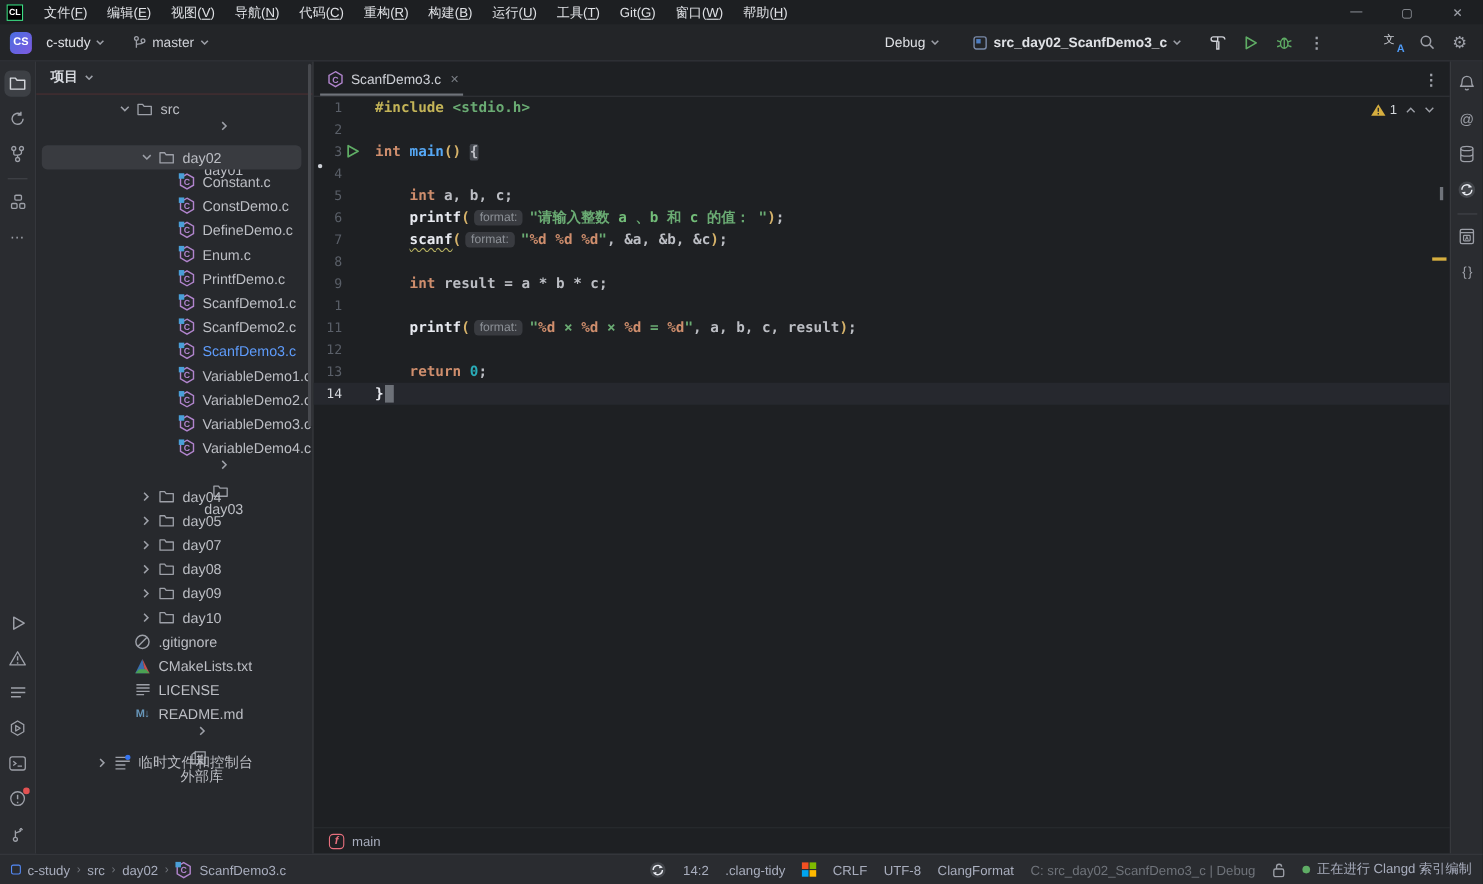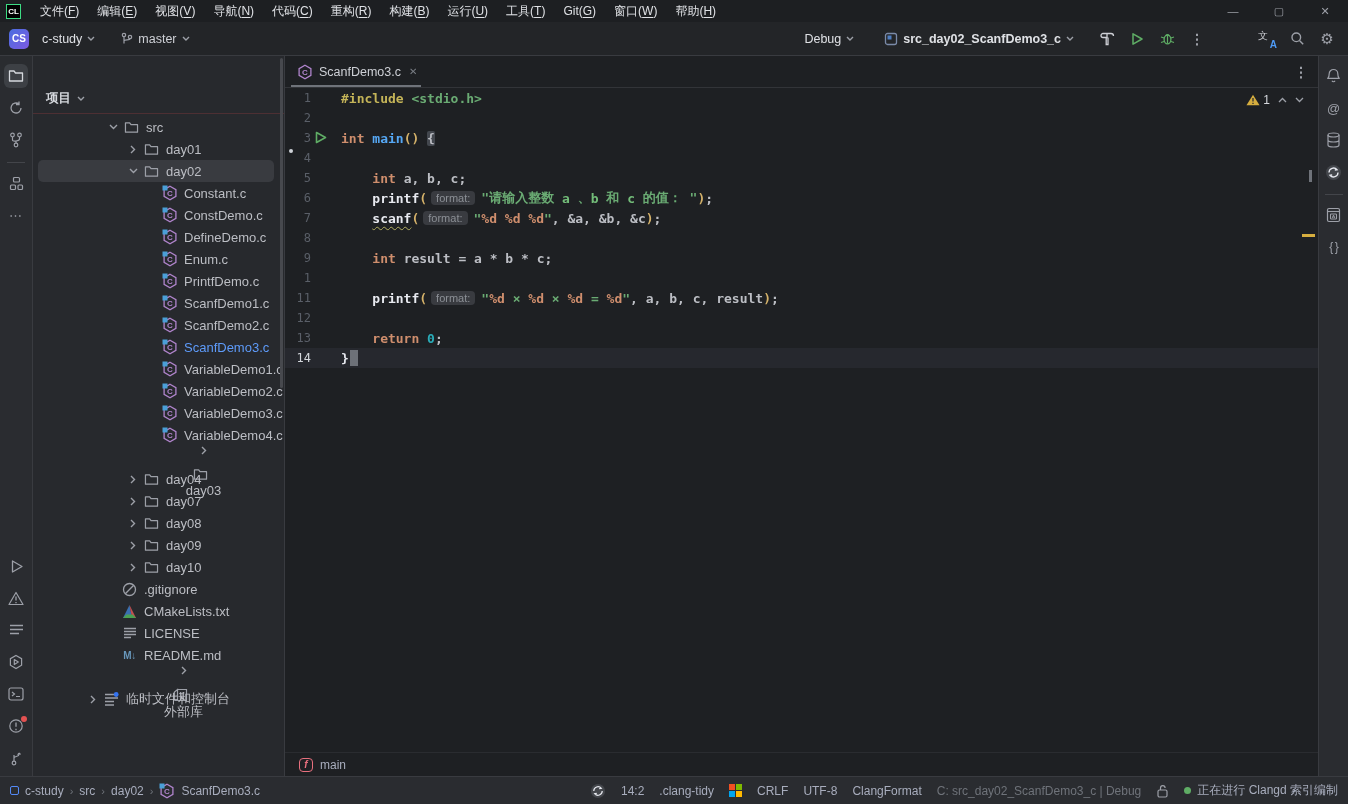--- a/index.html
+++ b/index.html
@@ -47,21 +47,21 @@
   .stripe .spacer { flex:1 1 auto; }
   .at-glyph { font-size:13px; color:#9da0a8; }
   .braces-glyph { font-size:12px; color:#9da0a8; letter-spacing:-1px; }
   .more-glyph { font-size:13px; color:#9da0a8; letter-spacing:1px; }
   .red-dot { position:absolute; right:1px; top:2px; width:6px; height:6px; border-radius:50%; background:#e35252; }
 
   
   .project { width:252px; flex:0 0 252px; background:#27292d; border-right:1px solid #393b40;
              display:flex; flex-direction:column; position:relative; }
   .project-header { height:30px; display:flex; align-items:center; gap:6px; padding-left:13px;
-                    font-size:12.5px; font-weight:bold; color:#d5d8dd; border-bottom:1px solid #4d2f33; flex:0 0 30px;margin-top:28px; }
+                    font-size:12.5px; font-weight:bold; color:#d5d8dd; border-bottom:1px solid #4d2f33; flex:0 0 30px; }
   .tree { position:relative; flex:1 1 auto; overflow:hidden; padding-top:2px; }
   .trow { height:22px; display:flex; align-items:center; font-size:13px; color:#bcbec4; position:relative; cursor:default; white-space:nowrap; }
   .trow .sel-bg { position:absolute; left:5px; right:10px; top:0; bottom:0; background:#393b40; border-radius:5px; }
   .trow > * { position:relative; }
   .trow .arrow { width:20px; display:flex; justify-content:center; color:#9da0a8; flex:0 0 20px; }
   .trow .noarrow { width:18px; flex:0 0 18px; }
   .trow .ticon { width:17px; height:16px; margin-right:6px; display:flex; align-items:center; justify-content:center; flex:0 0 17px; }
   .trow .lbl.active { color:#5e9bfa; }
   .tree-scroll { position:absolute; right:1px; top:2px; width:3px; height:330px; background:#47494e; border-radius:2px; }
 
@@ -312,21 +312,21 @@
                 <polyline points="1,1 4.5,4.5 8,1" fill="none" stroke="#9da0a8" stroke-width="1.4"></polyline>
               </svg>
             </span>
             <span class="ticon">
               <svg width="15" height="13" viewBox="0 0 16 14">
                 <path d="M1.5 2 h4.5 l1.5 2 h7 v8 h-13 z" fill="none" stroke="#9da0a8" stroke-width="1.3" stroke-linejoin="round"></path>
               </svg>
             </span>
             <span class="lbl">src</span>
           </div>
-          <div class="trow" style="padding-left: 90px;">
+          <div class="trow" style="padding-left: 90px; flex-direction: column;">
             <span class="arrow">
               <svg width="6" height="9" viewBox="0 0 6 9">
                 <polyline points="1,1 4.5,4.5 1,8" fill="none" stroke="#9da0a8" stroke-width="1.4"></polyline>
               </svg>
             </span>
             <span class="ticon">
               <svg width="15" height="13" viewBox="0 0 16 14">
                 <path d="M1.5 2 h4.5 l1.5 2 h7 v8 h-13 z" fill="none" stroke="#9da0a8" stroke-width="1.3" stroke-linejoin="round"></path>
               </svg>
             </span>
@@ -496,20 +496,33 @@
               <svg width="6" height="9" viewBox="0 0 6 9">
                 <polyline points="1,1 4.5,4.5 1,8" fill="none" stroke="#9da0a8" stroke-width="1.4"></polyline>
               </svg>
             </span>
             <span class="ticon">
               <svg width="15" height="13" viewBox="0 0 16 14">
                 <path d="M1.5 2 h4.5 l1.5 2 h7 v8 h-13 z" fill="none" stroke="#9da0a8" stroke-width="1.3" stroke-linejoin="round"></path>
               </svg>
             </span>
             <span class="lbl">day04</span>
+          </div>
+          <div class="trow" style="padding-left: 90px;">
+            <span class="arrow">
+              <svg width="6" height="9" viewBox="0 0 6 9">
+                <polyline points="1,1 4.5,4.5 1,8" fill="none" stroke="#9da0a8" stroke-width="1.4"></polyline>
+              </svg>
+            </span>
+            <span class="ticon">
+              <svg width="15" height="13" viewBox="0 0 16 14">
+                <path d="M1.5 2 h4.5 l1.5 2 h7 v8 h-13 z" fill="none" stroke="#9da0a8" stroke-width="1.3" stroke-linejoin="round"></path>
+              </svg>
+            </span>
+            <span class="lbl">day05</span>
           </div>
           <div class="trow" style="padding-left: 90px;">
             <span class="arrow">
               <svg width="6" height="9" viewBox="0 0 6 9">
                 <polyline points="1,1 4.5,4.5 1,8" fill="none" stroke="#9da0a8" stroke-width="1.4"></polyline>
               </svg>
             </span>
             <span class="ticon">
               <svg width="15" height="13" viewBox="0 0 16 14">
                 <path d="M1.5 2 h4.5 l1.5 2 h7 v8 h-13 z" fill="none" stroke="#9da0a8" stroke-width="1.3" stroke-linejoin="round"></path>

